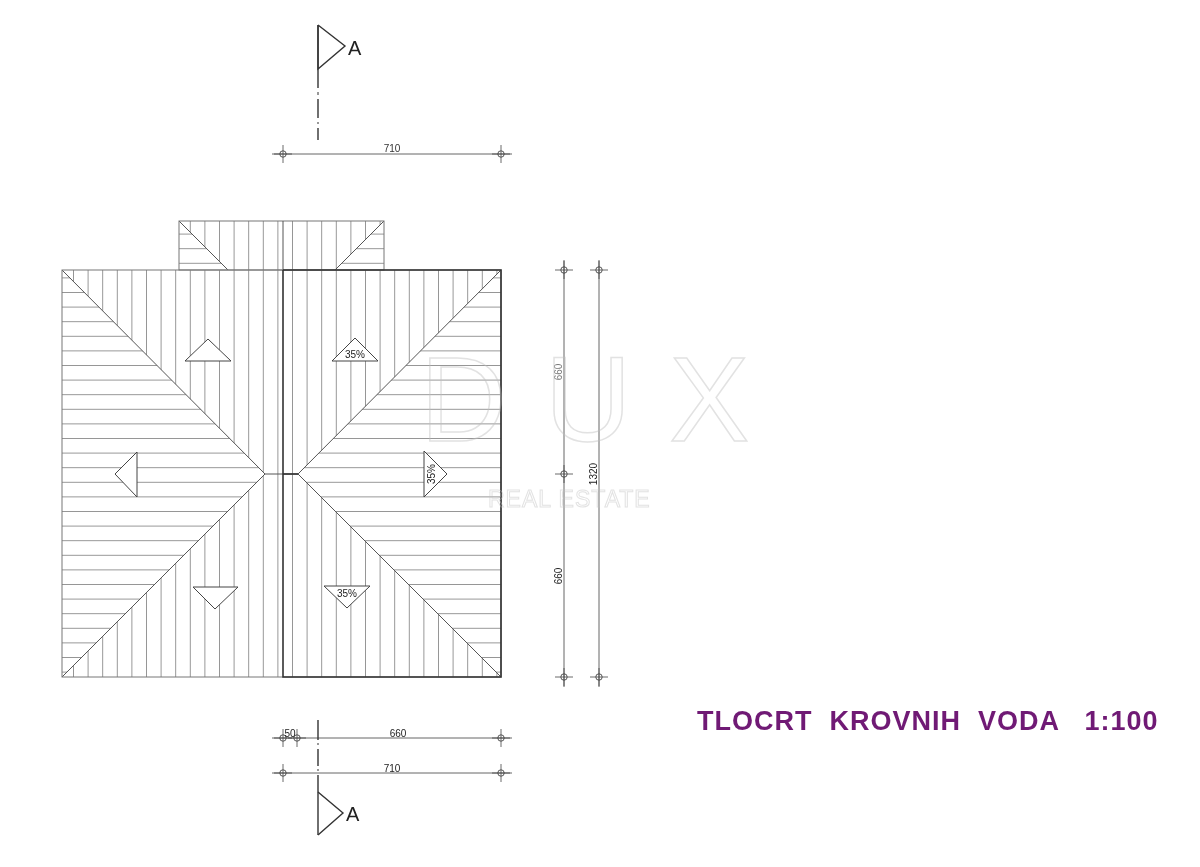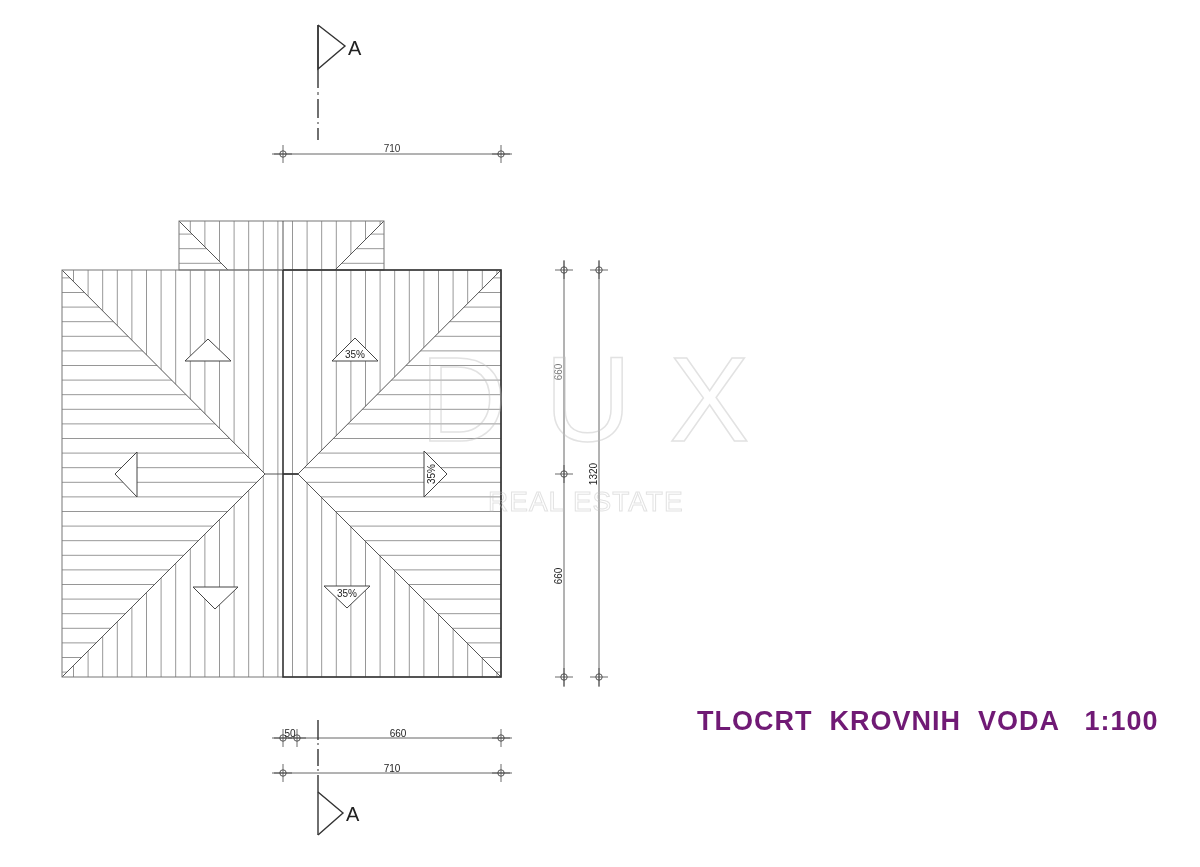--- a/index.html
+++ b/index.html
@@ -8,21 +8,21 @@
   #drawing { position: absolute; left: 0; top: 0; width: 1200px; height: 867px; }
   .title {
     position: absolute; left: 697px; top: 706px;
     font-family: "Liberation Sans", sans-serif; font-weight: bold;
     font-size: 27px; letter-spacing: 1px; color: #701a75; white-space: pre;
   }
   .wm { position: absolute; color: rgba(200,200,200,0.35); font-family: "Liberation Sans", sans-serif;
         pointer-events: none; white-space: nowrap; }
   .wm-big { left: 420px; top: 330px; font-size: 120px; letter-spacing: 38px; font-weight: 300;
             -webkit-text-stroke: 1.5px rgba(190,190,190,0.45); color: transparent; }
-  .wm-small { left: 488px; top: 486px; font-size: 28px; letter-spacing: 1px;
+  .wm-small { left: 488px; top: 486px; font-size: 23px; letter-spacing: 1px;
               -webkit-text-stroke: 1px rgba(190,190,190,0.45); color: transparent; }
   svg text { font-family: "Liberation Sans", sans-serif; }
 </style>
 </head>
 <body>
 
 <svg id="drawing" viewBox="0 0 1200 867" xmlns="http://www.w3.org/2000/svg">
   <defs>
 
     <pattern id="vhatch" patternUnits="userSpaceOnUse" width="14.6" height="10">

